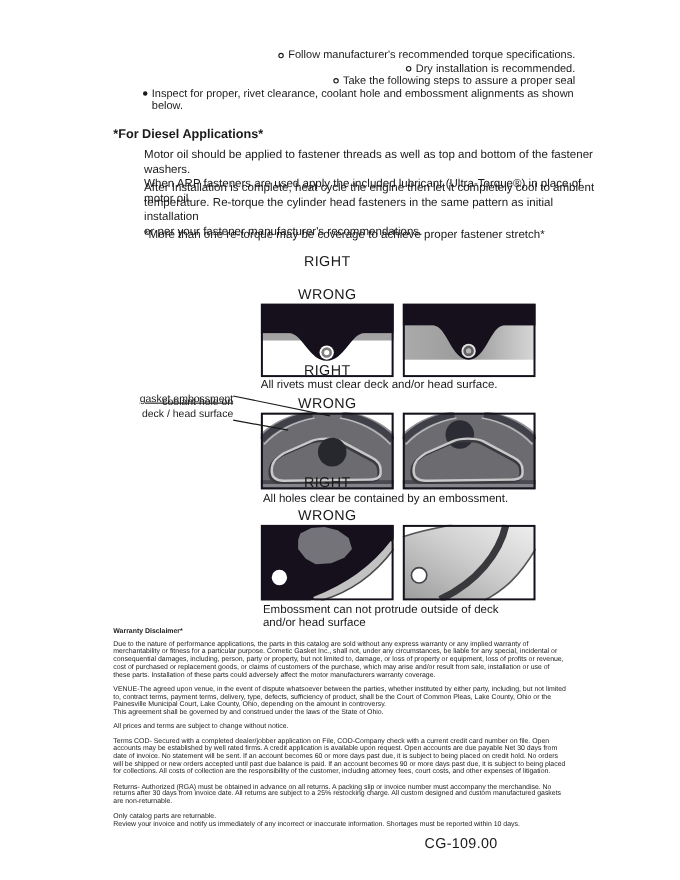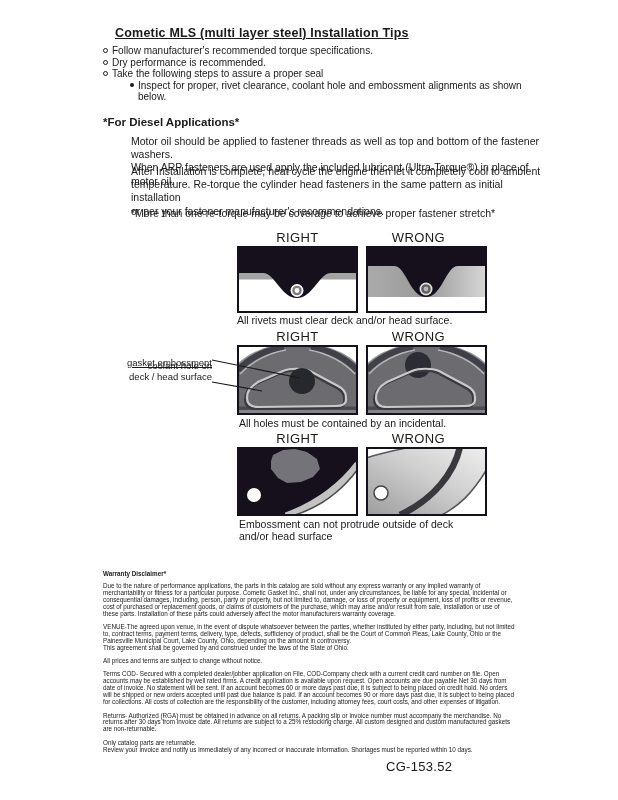--- a/index.html
+++ b/index.html
@@ -5,39 +5,39 @@
   html,body { margin:0; padding:0; background:#ffffff; }
   .page {
     position:relative; width:618px; height:800px; background:#ffffff;
     font-family:"Liberation Sans", sans-serif; color:#1a1a1a; overflow:hidden;
   }
   .doc-title {
     position:absolute; left:115px; top:26px;
     font-size:12.5px; font-weight:700; text-decoration:underline; letter-spacing:0.2px;
   }
   .tips { position:absolute; left:103px; top:45px; width:420px; font-size:10px; line-height:11.6px; }
-  .bullet-row { display:flex; align-items:flex-start; }
+  .bullet-row { display:flex; align-items:flex-start;justify-content:flex-end; }
   .bullet-row.sub { padding-left:27px; }
   .marker-open {
     flex:0 0 auto; width:3px; height:3px; border:1px solid #1a1a1a; border-radius:50%;
     margin:3.2px 4px 0 0;
   }
   .marker-fill {
     flex:0 0 auto; width:4px; height:4px; background:#1a1a1a; border-radius:50%;
     margin:3.2px 4px 0 0;
   }
   .diesel-heading { position:absolute; left:103px; top:116px; font-size:11.5px; font-weight:700;text-align:center; }
   .diesel-p { position:absolute; left:103px; width:418px; font-size:10.5px; line-height:13.2px; white-space:pre-line;margin-left:28px; }
   .diesel-p1 { top:135px; }
   .diesel-p2 { top:165px; }
   .diesel-p3 { top:207px; }
 
   .dg { position:absolute; left:237px; width:250px; }
   .dg1 { top:230px; } .dg2 { top:329px; } .dg3 { top:431px; }
-  .dg-labels { display:flex; gap:0; margin-bottom:1px; }
+  .dg-labels { display:flex; gap:15px; margin-bottom:1px;flex-direction:column; }
   .dg-labels span { width:121px; text-align:center; font-size:13px; letter-spacing:0.4px; }
   .dg-panels { display:flex; gap:8px; }
   .dg-panel { width:121px; }
   .dg-panel svg { display:block; }
   .dg-caption { margin-top:2px; font-size:10.5px; line-height:11.8px; white-space:pre-line; }
   .dg2 .dg-caption, .dg3 .dg-caption { margin-top:3px; padding-left:2px; }
 
   .annot { position:absolute; width:104px; left:108px; text-align:right; font-size:9.5px; line-height:10.5px; white-space:pre-line; }
   .annot-coolant { top:361px; }
   .annot-emboss { top:358px;text-decoration:underline; }
@@ -47,30 +47,29 @@
   .legal .legal-heading { font-weight:700; margin:0 0 5px 0; }
   .legal p { margin:0 0 6.5px 0; white-space:pre-line; }
 
   .footer-code { position:absolute; left:386px; top:759px; font-size:13px; letter-spacing:0.3px; }
 </style>
 </head>
 <body>
 
 <div class="page">
 
-  <div class="doc-title">Cometic MLS (multi layer steel) Installation Tips</div>
 
   <div class="tips">
     <div class="bullet-row">
       <span class="marker-open"></span>
       <span>Follow manufacturer's recommended torque specifications.</span>
     </div>
     <div class="bullet-row">
       <span class="marker-open"></span>
-      <span>Dry performance is recommended.</span>
+      <span>Dry installation is recommended.</span>
     </div>
     <div class="bullet-row">
       <span class="marker-open"></span>
       <span>Take the following steps to assure a proper seal</span>
     </div>
     <div class="bullet-row sub">
       <span class="marker-fill"></span>
       <span>Inspect for proper, rivet clearance, coolant hole and embossment alignments as shown below.</span>
     </div>
   </div>
@@ -167,21 +166,21 @@
           <path d="M121,21 C110,10 94,3 77,0" fill="none" stroke="#909095" stroke-width="2.5"></path>
           <path d="M120,25 C109,13 92,5 74,2" fill="none" stroke="#404048" stroke-width="6"></path>
           <path d="M118,29 C107,17 90,8 72,5" fill="none" stroke="#b5b5ba" stroke-width="1.5"></path>
           <circle cx="52" cy="20" r="13" fill="#2c2c34"></circle>
           <path d="M10,53 C10,46 13,42 21,37 L46,26 C53,23 66,23 73,26 L101,41 C107,44 109,47 109,52 L109,55 C109,59 105,61 99,61 L21,62 C14,62 10,59 10,53 Z" fill="none" stroke="#3a3a40" stroke-width="3" transform="translate(-1.5,1.5)"></path>
           <path d="M10,53 C10,46 13,42 21,37 L46,26 C53,23 66,23 73,26 L101,41 C107,44 109,47 109,52 L109,55 C109,59 105,61 99,61 L21,62 C14,62 10,59 10,53 Z" fill="none" stroke="#c9c9c9" stroke-width="2.2"></path>
           <rect x="1" y="1" width="119" height="68" fill="none" stroke="#15101b" stroke-width="2"></rect>
         </svg>
       </div>
     </div>
-    <div class="dg-caption">All holes must be contained by an incidental.</div>
+    <div class="dg-caption">All holes clear be contained by an embossment.</div>
   </div>
 
   <div class="dg dg3">
     <div class="dg-labels">
       <span>RIGHT</span>
       <span>WRONG</span>
     </div>
     <div class="dg-panels">
       <div class="dg-panel">
         <svg viewBox="0 0 121 69" width="121" height="69">
@@ -223,15 +222,15 @@
     <p>Due to the nature of performance applications, the parts in this catalog are sold without any express warranty or any implied warranty of merchantability or fitness for a particular purpose.  Cometic Gasket Inc., shall not, under any circumstances, be liable for any special, incidental or consequential damages, including, person, party or property, but not limited to, damage, or loss of property or equipment, loss of profits or revenue, cost of purchased or replacement goods, or claims of customers of the purchase, which may arise and/or result from sale, installation or use of these parts.  Installation of these parts could adversely affect the motor manufacturers warranty coverage.</p>
     <p>VENUE-The agreed upon venue, in the event of dispute whatsoever between the parties, whether instituted by either party, including, but not limited to, contract terms, payment terms, delivery, type, defects, sufficiency of product, shall be the Court of Common Pleas, Lake County, Ohio or the Painesville Municipal Court, Lake County, Ohio, depending on the amount in controversy.
 This agreement shall be governed by and construed under the laws of the State of Ohio.</p>
     <p>All prices and terms are subject to change without notice.</p>
     <p>Terms COD- Secured with a completed dealer/jobber application on File, COD-Company check with a current credit card number on file.  Open accounts may be established by well rated firms.  A credit application is available upon request.  Open accounts are due payable Net 30 days from date of invoice.  No statement will be sent.  If an account becomes 60 or more days past due, it is subject to being placed on credit hold.  No orders will be shipped or new orders accepted until past due balance is paid.  If an account becomes 90 or more days past due, it is subject to being placed for collections.  All costs of collection are the responsibility of the customer, including attorney fees, court costs, and other expenses of litigation.</p>
     <p>Returns- Authorized (RGA) must be obtained in advance on all returns.  A packing slip or invoice number must accompany the merchandise.  No returns after 30 days from invoice date.  All returns are subject to a 25% restocking charge.  All custom designed and custom manufactured gaskets are non-returnable.</p>
     <p>Only catalog parts are returnable.
 Review your invoice and notify us immediately of any incorrect or inaccurate information.  Shortages must be reported within 10 days.</p>
   </div>
 
-  <div class="footer-code">CG-153.52</div>
+  <div class="footer-code">CG-109.00</div>
 
 </div>
 
 </body></html>

